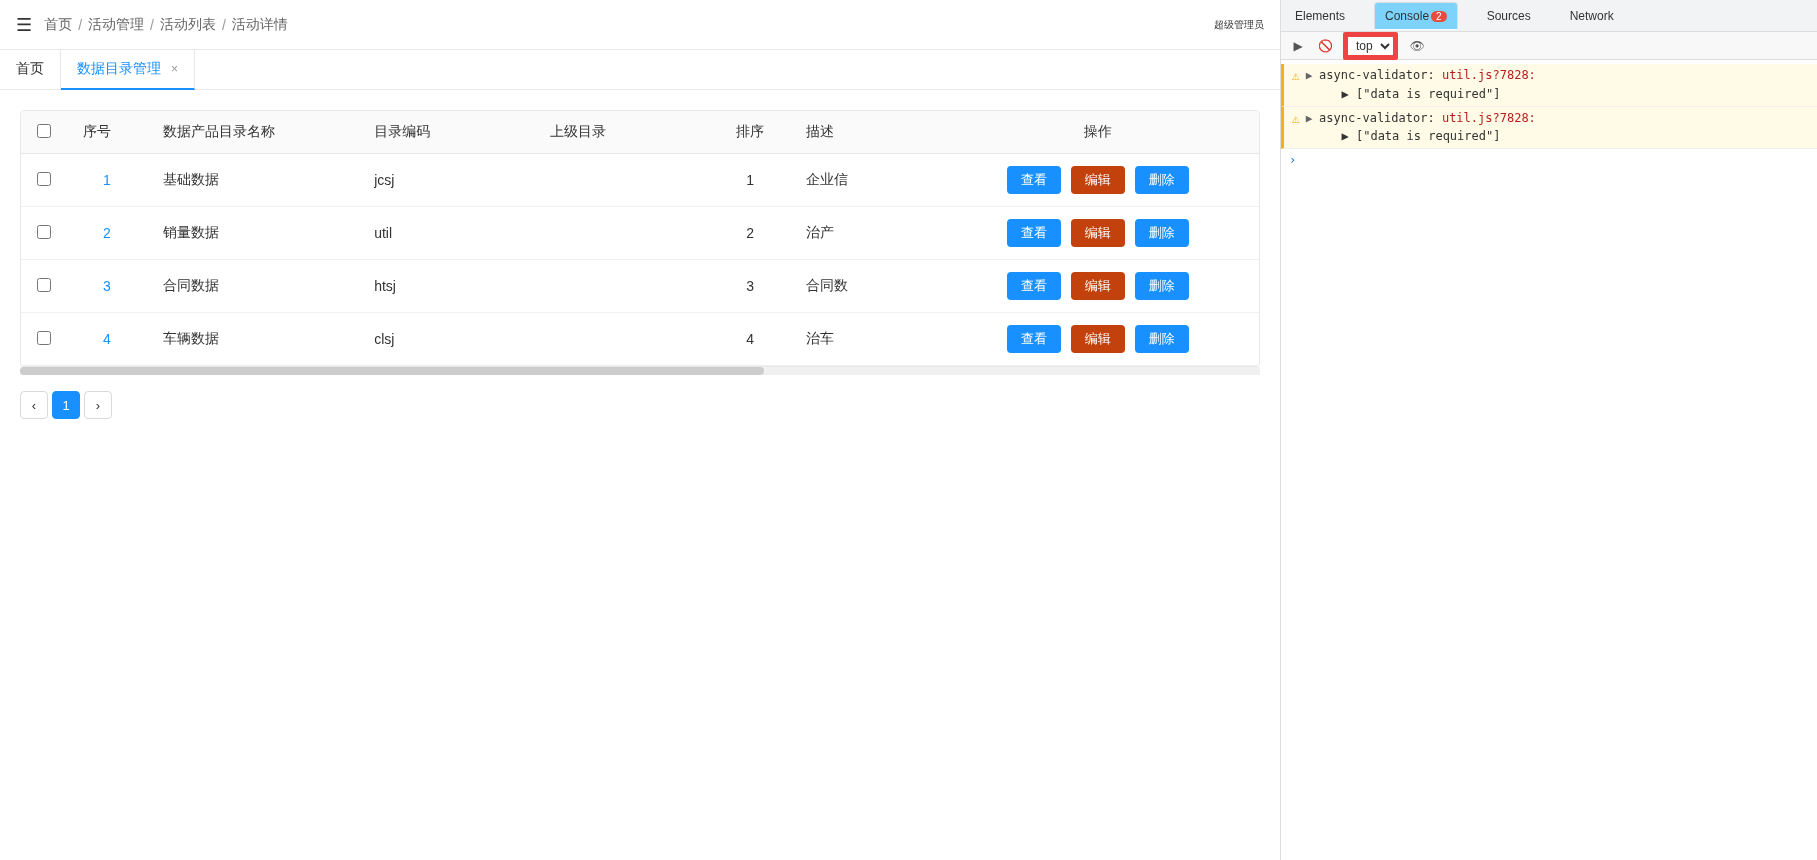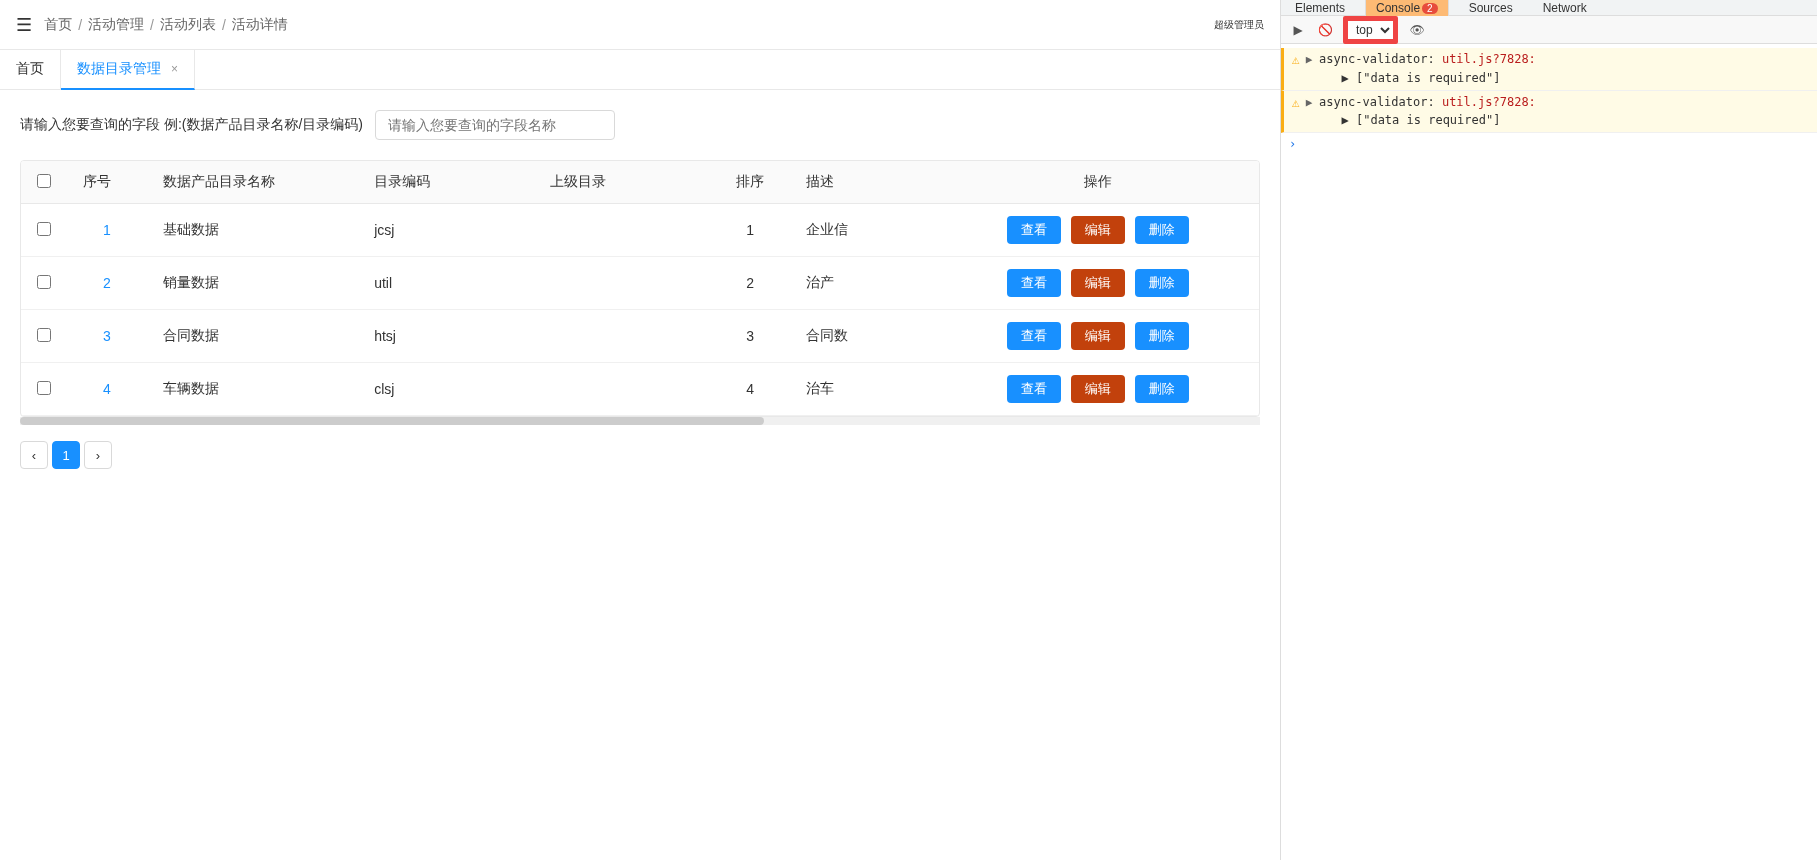--- a/index.html
+++ b/index.html
@@ -62,23 +62,23 @@
     .scroll-thumb { height: 8px; background: #ccc; border-radius: 4px; width: 60%; position: absolute; left: 0; }
 
     
     .pagination { display: flex; align-items: center; justify-content: flex-start; padding: 16px 0; gap: 4px; }
     .page-btn { display: flex; align-items: center; justify-content: center; width: 28px; height: 28px; border: 1px solid #d9d9d9; border-radius: 4px; cursor: pointer; background: #fff; color: #333; font-size: 13px; }
     .page-btn.active { background: #1890ff; color: #fff; border-color: #1890ff; }
     .page-nav { background: #fff; border: 1px solid #d9d9d9; }
 
     
     .devtools-panel { width: 537px; background: #fff; border-left: 1px solid #ddd; display: flex; flex-direction: column; overflow: hidden; }
-    .devtools-tabs { display: flex; align-items: center; background: #f1f3f4; border-bottom: 1px solid #ddd; height: 16px; padding: 0 4px; gap: 10px; }
+    .devtools-tabs { display: flex; align-items: center; background: #f1f3f4; border-bottom: 1px solid #ddd; height: 32px; padding: 0 4px; gap: 19px; }
     .devtools-tab { padding: 0 10px; height: 28px; display: flex; align-items: center; font-size: 12px; color: #333; cursor: pointer; border-radius: 4px 4px 0 0; }
-    .devtools-tab.active { background: #fdba74; border: 1px solid #ddd; border-bottom: 1px solid #fff; margin-bottom: -1px; justify-content: flex-end; }
+    .devtools-tab.active { background: #7dd3fc; border: 1px solid #ddd; border-bottom: 1px solid #fff; margin-bottom: -1px; justify-content: flex-end; }
     .devtools-toolbar { display: flex; align-items: center; background: #f8f8f8; border-bottom: 1px solid #ddd; height: 28px; padding: 0 6px; gap: 6px; }
     .devtools-icon-btn { display: flex; align-items: center; justify-content: center; width: 22px; height: 22px; cursor: pointer; border-radius: 2px; color: #555; font-size: 12px; }
     .devtools-select { border: 5px solid #ef4444; background: #fff; font-size: 12px; padding: 1px 4px; border-radius: 2px; color: #333; cursor: pointer; }
     .devtools-eye { margin-left: 2px; }
     .devtools-content { flex: 1; overflow-y: auto; padding: 4px 0; background: #fff; font-family: monospace; font-size: 12px; }
     .console-entry { display: flex; align-items: flex-start; padding: 3px 8px; border-bottom: 1px solid #f0f0f0; gap: 6px; }
     .console-entry.warning { background: #fffbe6; border-left: 3px solid #faad14; }
     .console-icon { color: #faad14; font-size: 13px; flex-shrink: 0; margin-top: 1px; }
     .console-text { color: #333; flex: 1; line-height: 1.4; }
     .console-link { color: #b91c1c; text-decoration: none; cursor: pointer; }
@@ -112,24 +112,20 @@
       <span>首页</span>
     </div>
     <div class="tab active">
       <span>数据目录管理</span>
       <span class="tab-close">×</span>
     </div>
   </div>
 
   <div class="content">
 
-    <div class="search-bar">
-      <span class="search-label">请输入您要查询的字段  例:(数据产品目录名称/目录编码)</span>
-      <input class="search-input" type="text" placeholder="请输入您要查询的字段名称" style="">
-    </div>
 
     <div class="table-wrapper">
       <table>
         <thead>
           <tr>
             <th class="th-check">
               <input type="checkbox" style="">
             </th>
             <th class="th-num">序号</th>
             <th class="th-name">数据产品目录名称</th>

